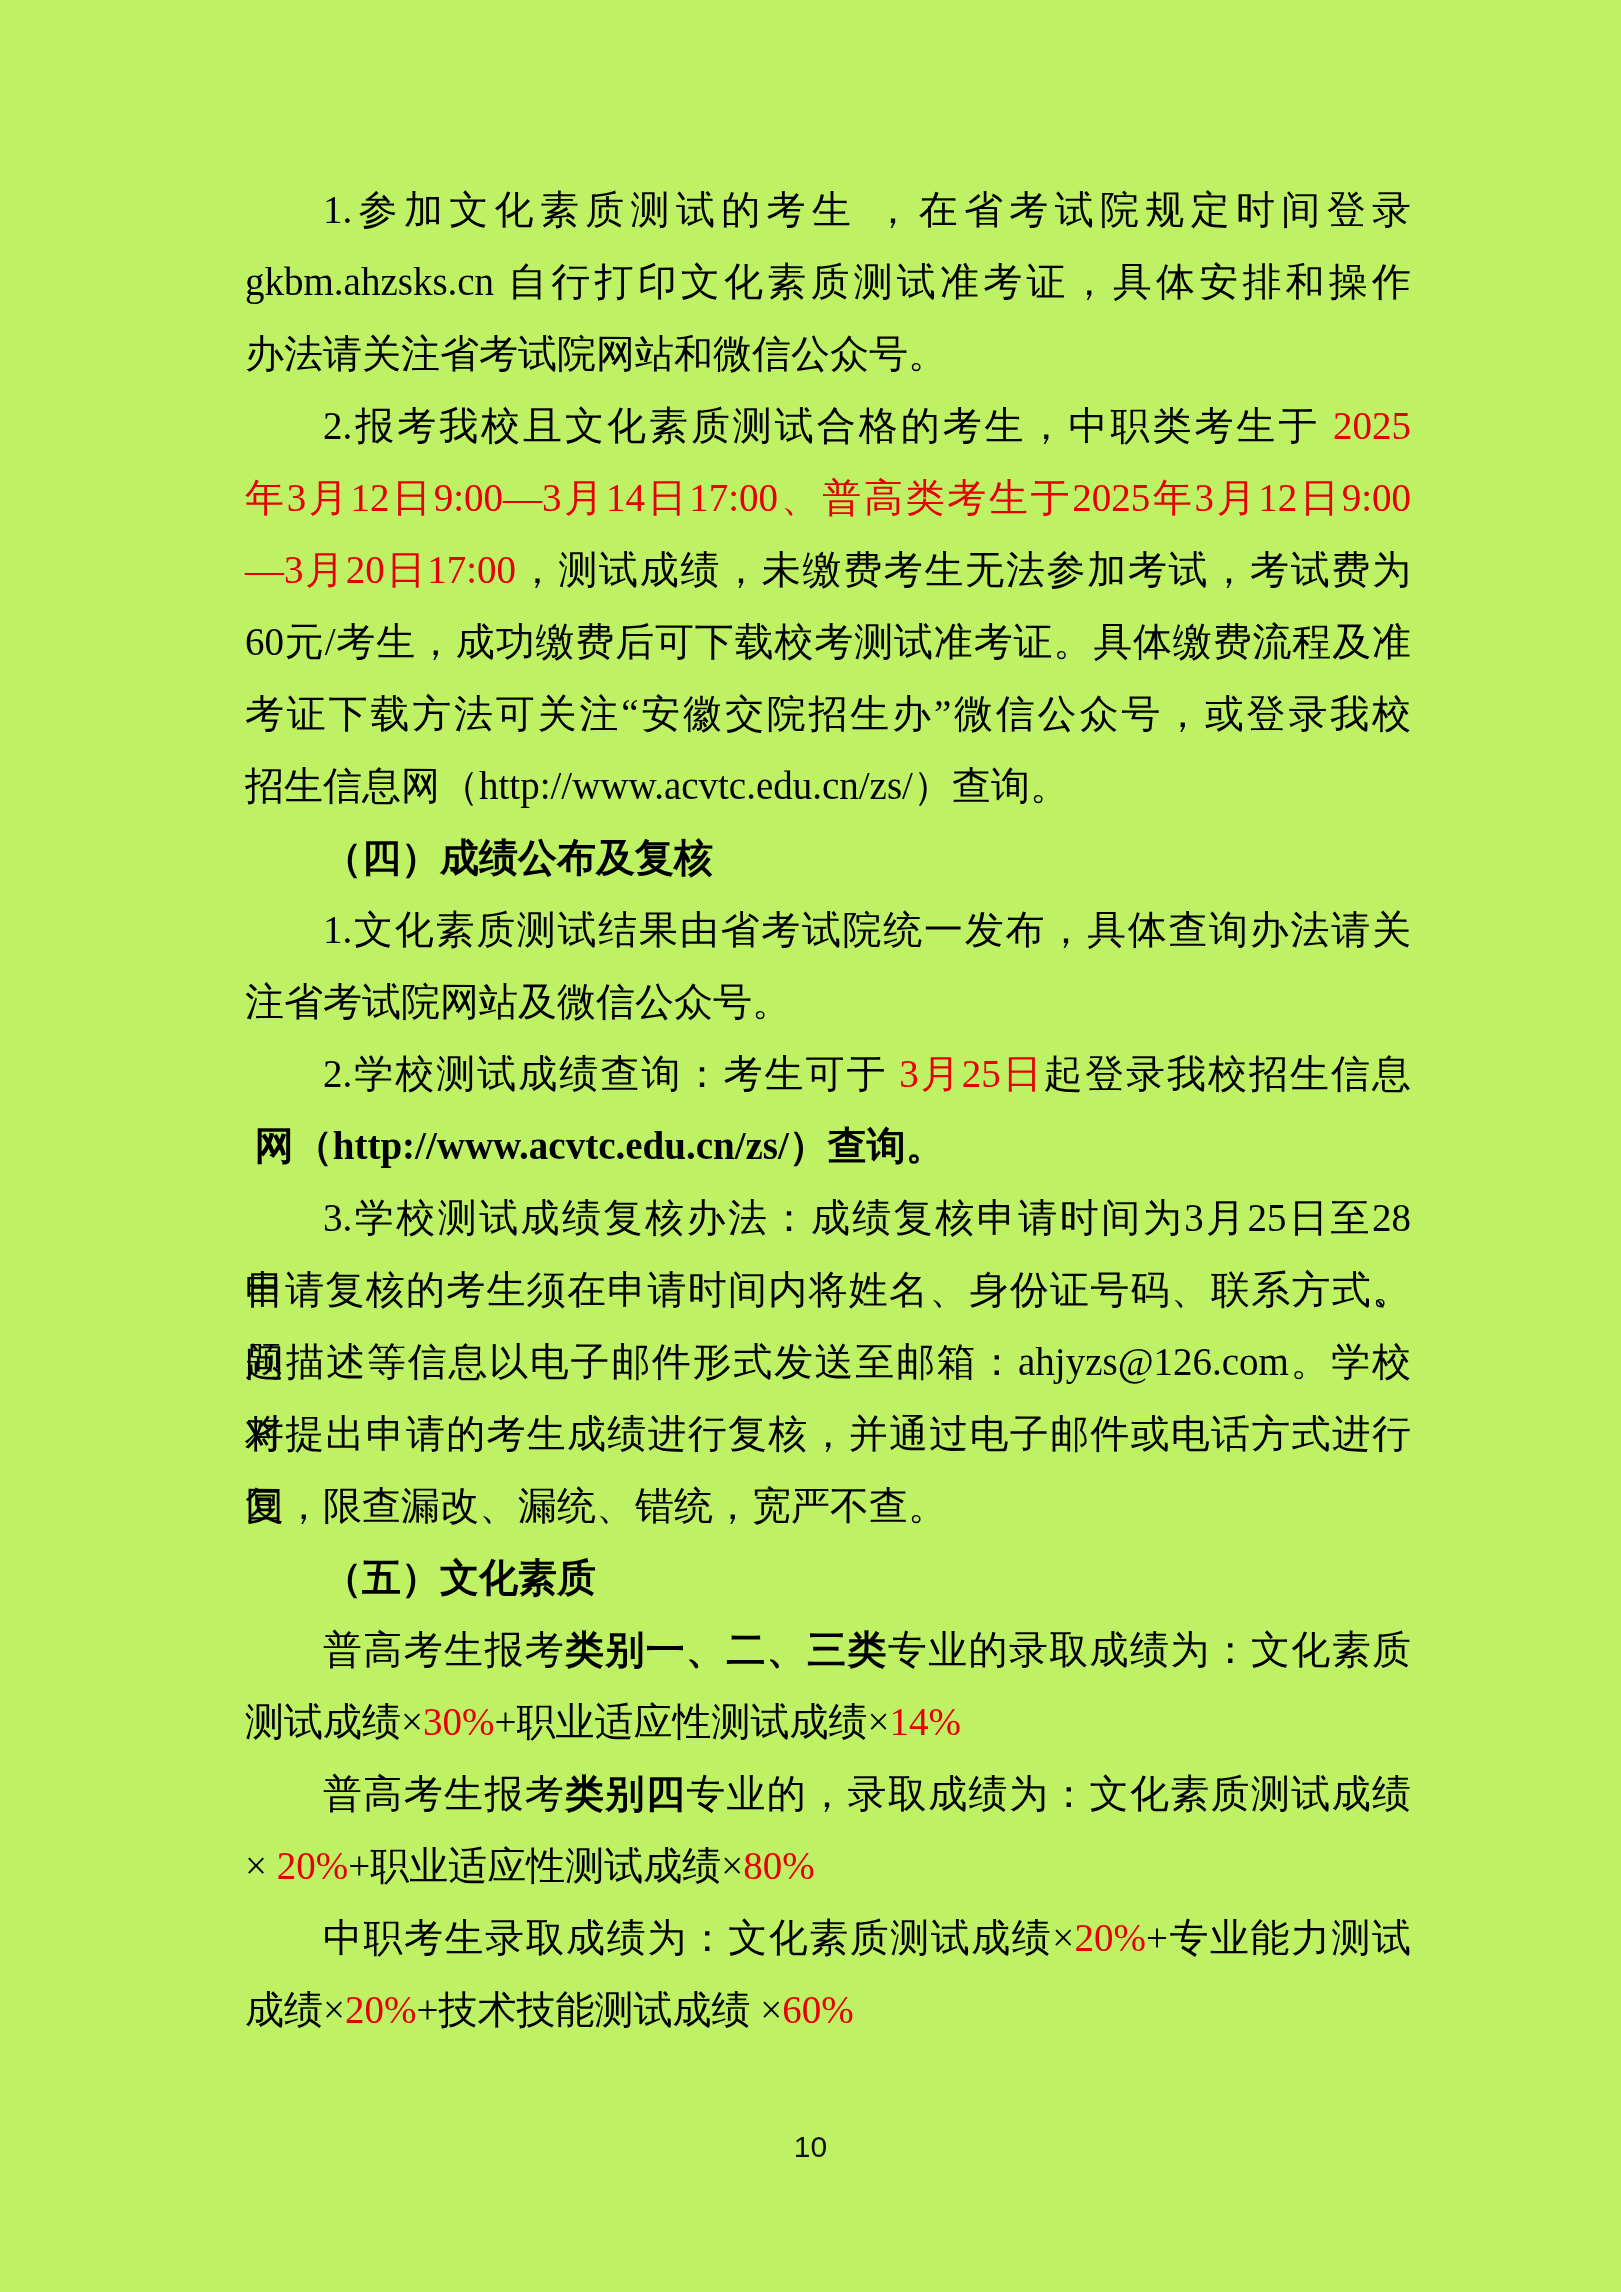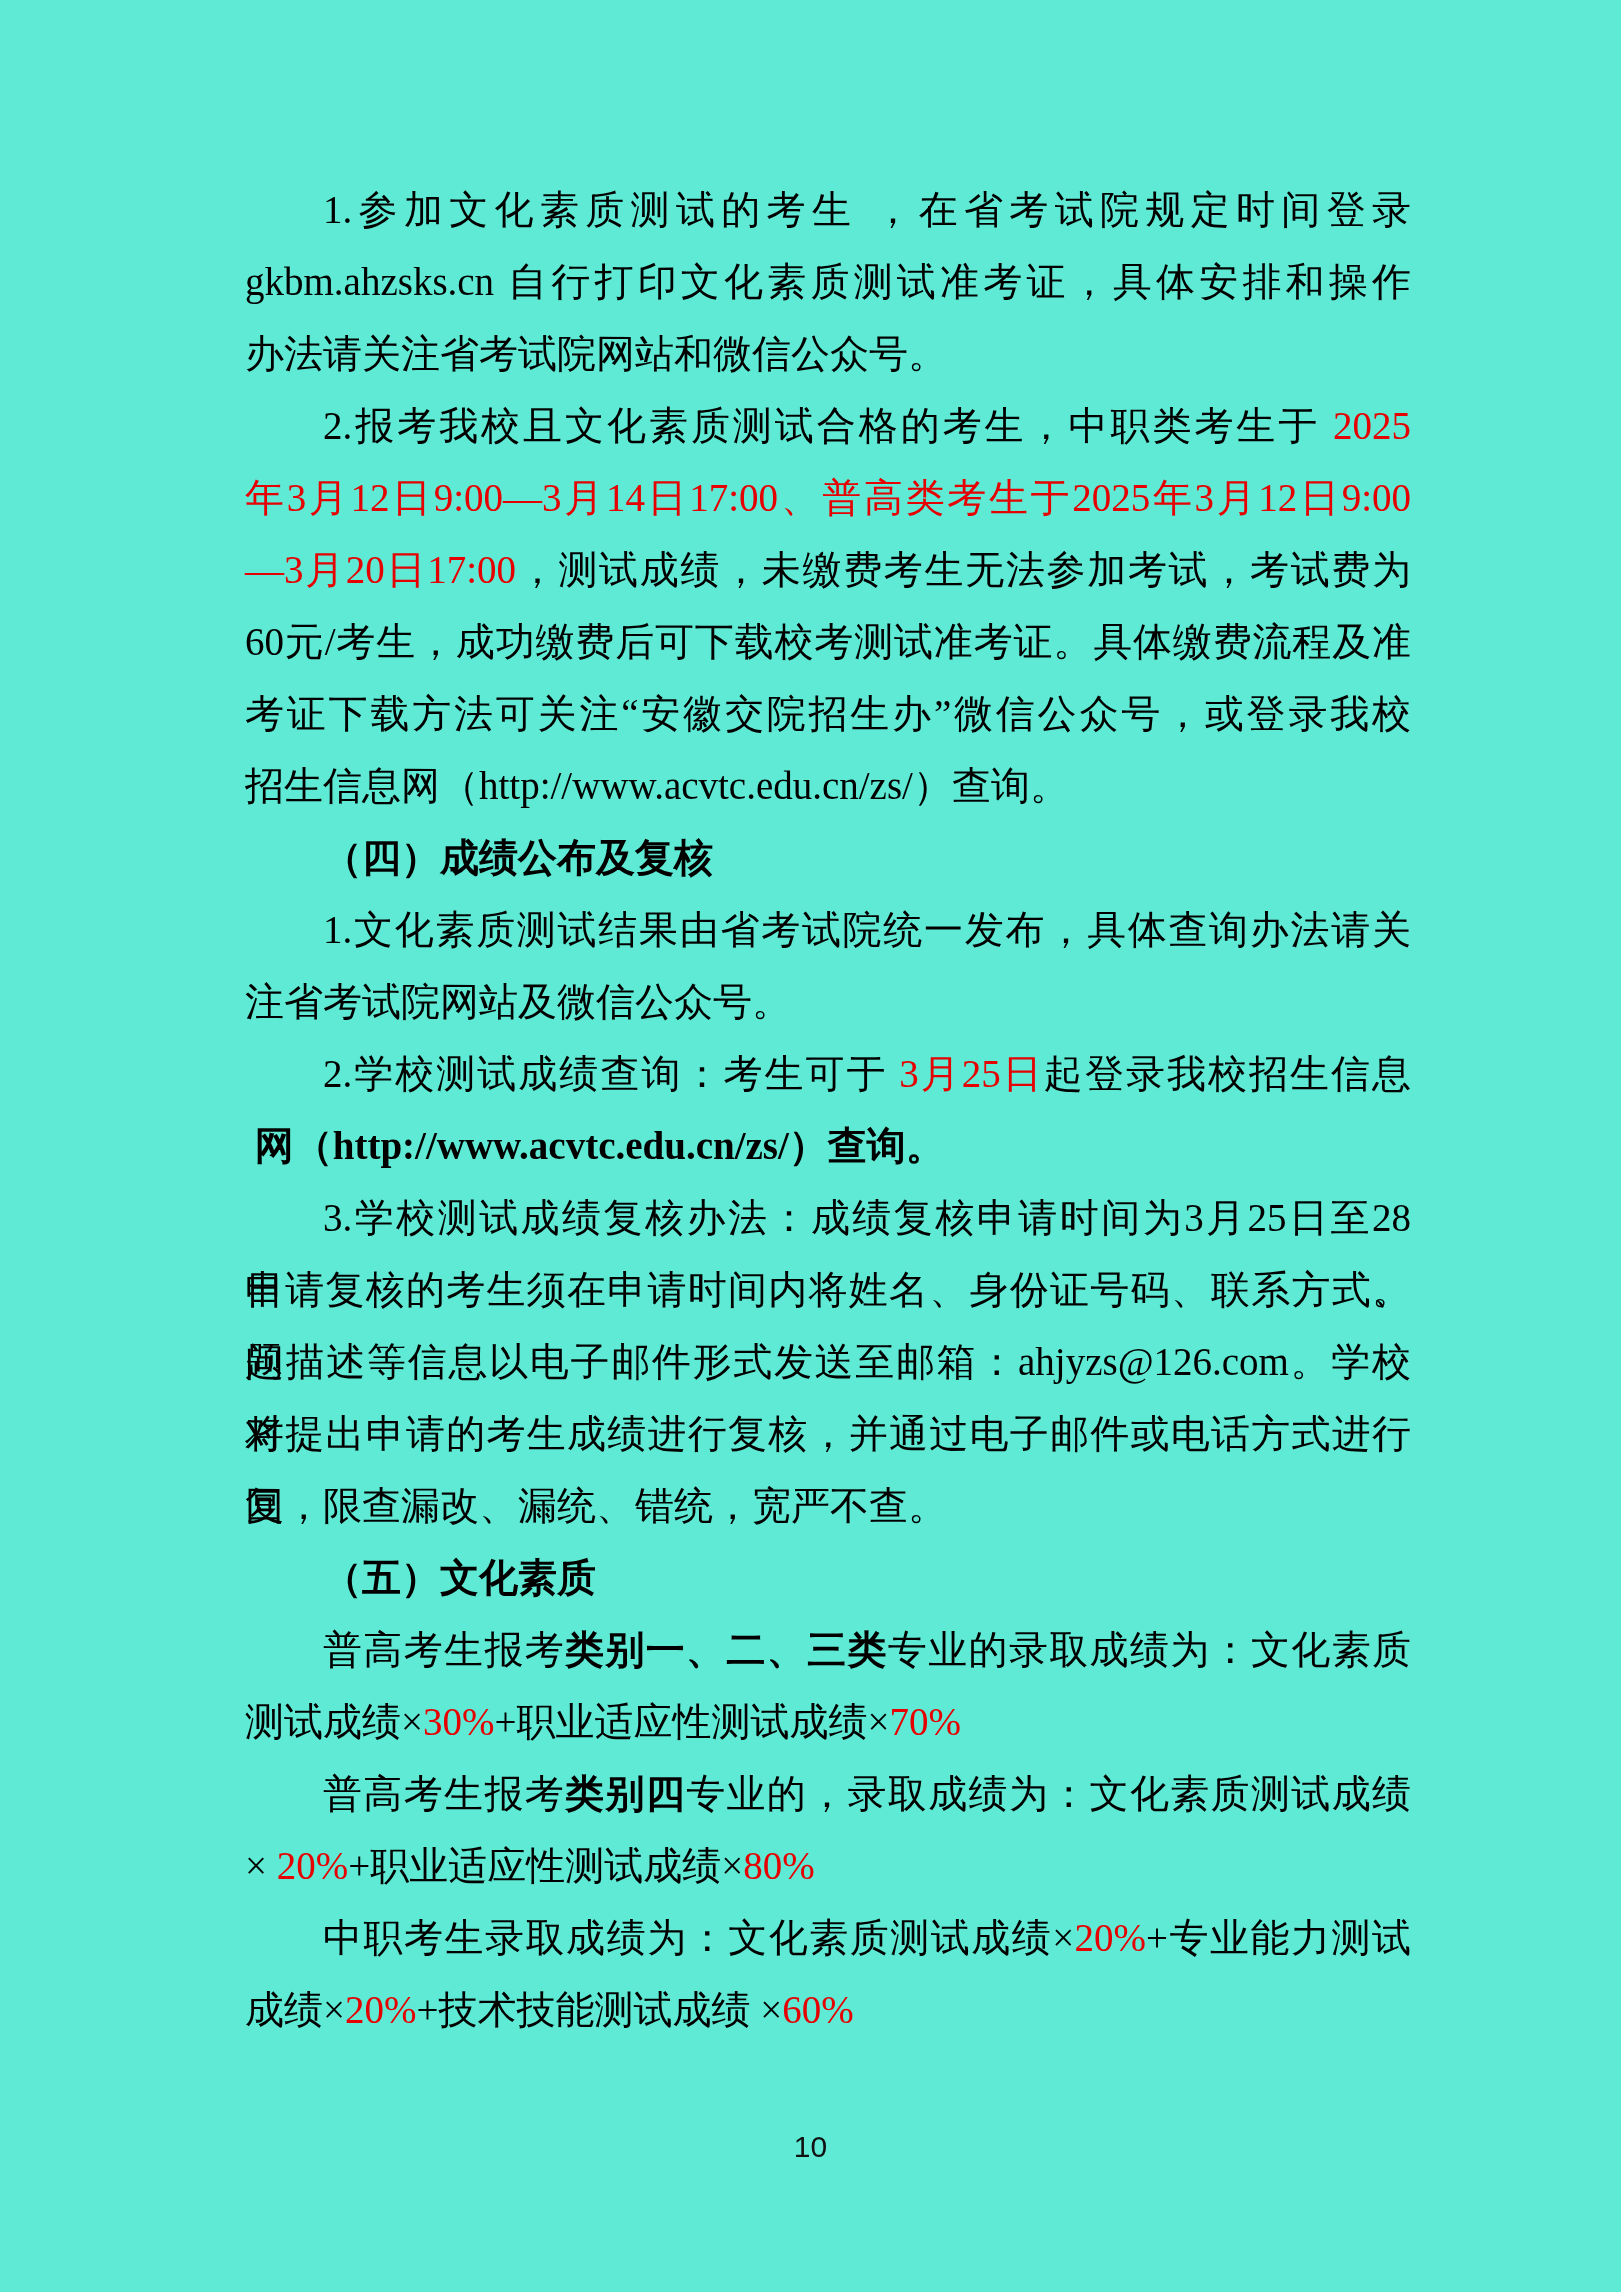--- a/index.html
+++ b/index.html
@@ -4,21 +4,21 @@
 <style>
   html, body {
     margin: 0;
     padding: 0;
     background: #ffffff;
   }
   .page {
     position: relative;
     width: 1621px;
     height: 2293px;
-    background: #5eead4;
+    background: #bef264;
     overflow: hidden;
     font-family: "Liberation Serif", "DejaVu Serif", serif;
     color: #000000;
   }
   .doc-body {
     position: absolute;
     left: 245px;
     top: 174px;
     width: 1166px;
   }
@@ -71,21 +71,21 @@
       <div class="line"><span>注省考试院网站及微信公众号。</span></div>
       <div class="line fill" style="text-indent: 2em;"><span>2.学校测试成绩查询：考生可于 </span><span style="color: rgb(230, 0, 0);">3月25日</span><span>起登录我校招生信息</span></div>
       <div class="line" style="text-indent: 0.25em; font-weight: bold;"><span>网（http://www.acvtc.edu.cn/zs/）查询。</span></div>
       <div class="line fill" style="text-indent: 2em;"><span>3.学校测试成绩复核办法：成绩复核申请时间为3月25日至28日。</span></div>
       <div class="line fill"><span>申请复核的考生须在申请时间内将姓名、身份证号码、联系方式、问</span></div>
       <div class="line fill"><span>题描述等信息以电子邮件形式发送至邮箱：ahjyzs@126.com。学校将</span></div>
       <div class="line fill"><span>对提出申请的考生成绩进行复核，并通过电子邮件或电话方式进行回</span></div>
       <div class="line"><span>复，限查漏改、漏统、错统，宽严不查。</span></div>
       <div class="line heading" style="text-indent: 2em;"><span class="run-bold">（五）文化素质</span></div>
       <div class="line fill" style="text-indent: 2em;"><span>普高考生报考</span><span class="run-bold">类别一、二、三类</span><span>专业的录取成绩为：文化素质</span></div>
-      <div class="line"><span>测试成绩×</span><span style="color: rgb(230, 0, 0);">30%</span><span>+职业适应性测试成绩×</span><span style="color: rgb(230, 0, 0);">70%</span></div>
+      <div class="line"><span>测试成绩×</span><span style="color: rgb(230, 0, 0);">30%</span><span>+职业适应性测试成绩×</span><span style="color: rgb(230, 0, 0);">14%</span></div>
       <div class="line fill" style="text-indent: 2em;"><span>普高考生报考</span><span class="run-bold">类别四</span><span>专业的，录取成绩为：文化素质测试成绩</span></div>
       <div class="line"><span>× </span><span style="color: rgb(230, 0, 0);">20%</span><span>+职业适应性测试成绩×</span><span style="color: rgb(230, 0, 0);">80%</span></div>
       <div class="line fill" style="text-indent: 2em;"><span>中职考生录取成绩为：文化素质测试成绩×</span><span style="color: rgb(230, 0, 0);">20%</span><span>+专业能力测试</span></div>
       <div class="line"><span>成绩×</span><span style="color: rgb(230, 0, 0);">20%</span><span>+技术技能测试成绩 ×</span><span style="color: rgb(230, 0, 0);">60%</span></div>
     </div>
   <div class="footer">
     <span>10</span>
   </div>
 </div>
 

